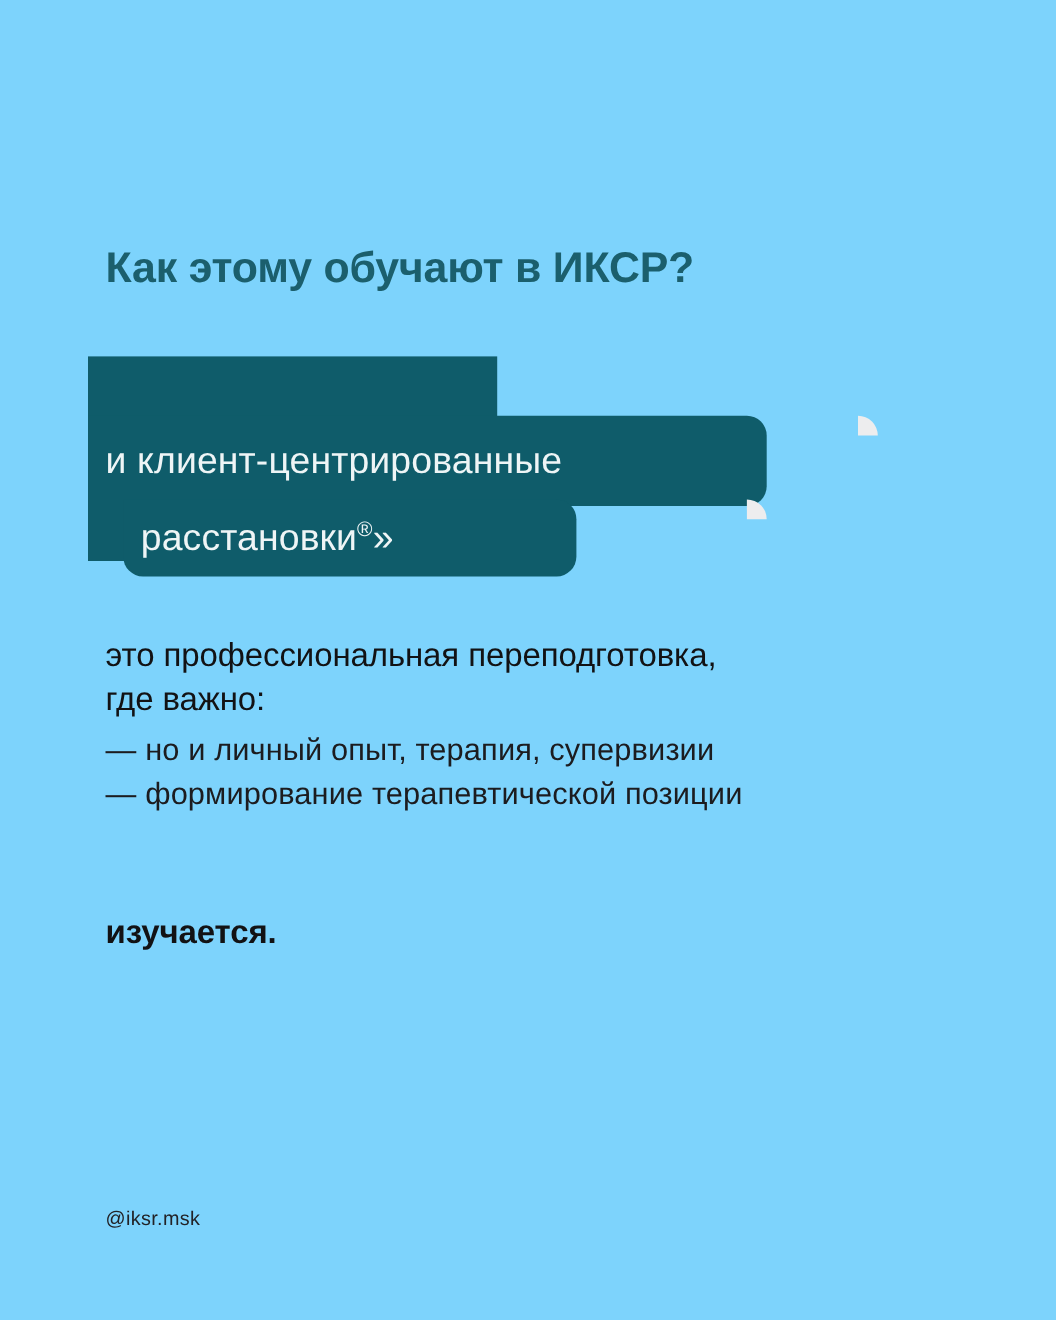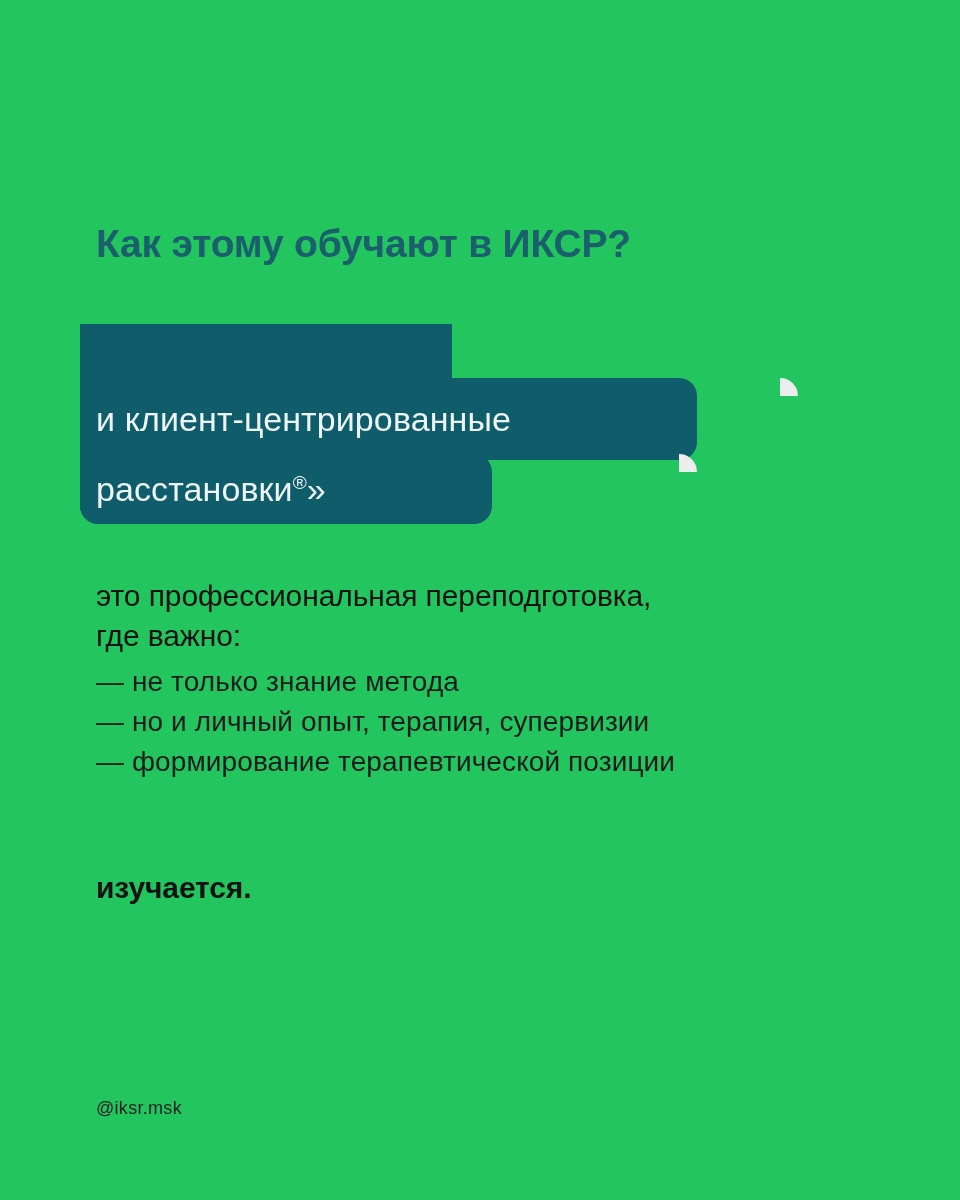--- a/index.html
+++ b/index.html
@@ -13,21 +13,21 @@
     background: #ededee;
     font-family: "Liberation Sans", "DejaVu Sans", sans-serif;
     -webkit-font-smoothing: antialiased;
     overflow: hidden;
   }
 
   .slide {
     position: relative;
     width: 960px;
     height: 1200px;
-    background: #22c55e;
+    background: #7dd3fc;
     box-sizing: border-box;
   }
 
   
   .headline {
     position: absolute;
     left: 96px;
     top: 196px;
     width: 780px;
     font-size: 39px;
@@ -85,20 +85,21 @@
     height: 82px;
     width: 617px;
     border-radius: 0 18px 18px 0;
   }
   
   .banner-row.r3 {
     top: 146px;
     height: 70px;
     width: 412px;
     border-radius: 0 18px 18px 18px;
+    margin-left: 32px;
   }
   
   .banner-fill {
     position: absolute;
     left: 0;
     top: 16px;
     width: 372px;
     height: 186px;
     background: #0f5c6a;
   }
@@ -183,21 +184,20 @@
     <div class="notch n2"></div>
   </div>
 
   <div class="body-block">
     <p class="lead">
       <span>это профессиональная переподготовка,</span><br>
       <span>где важно:</span>
     </p>
 
     <ul class="bullets">
-      <li>— не только знание метода</li>
       <li>— но и личный опыт, терапия, супервизии</li>
       <li>— формирование терапевтической позиции</li>
     </ul>
 
     <p class="closing">
       <br>
       <span>изучается.</span>
     </p>
   </div>
 

